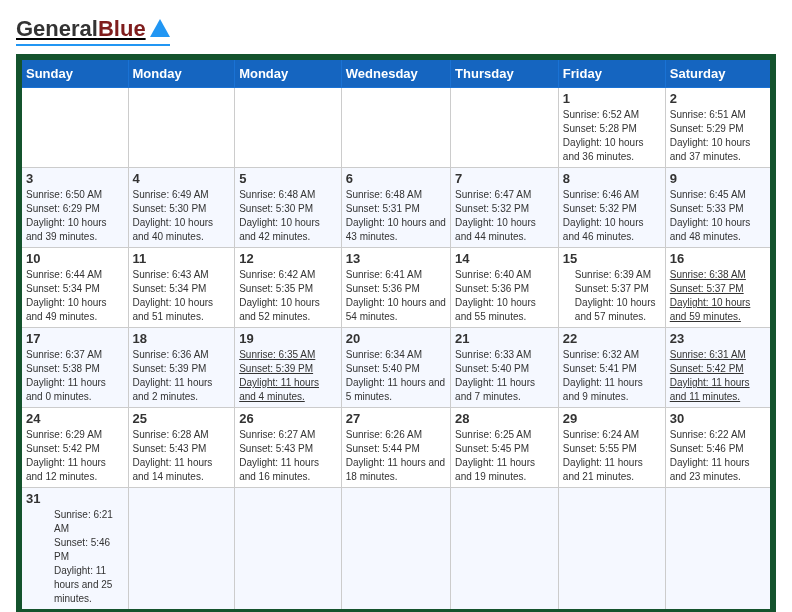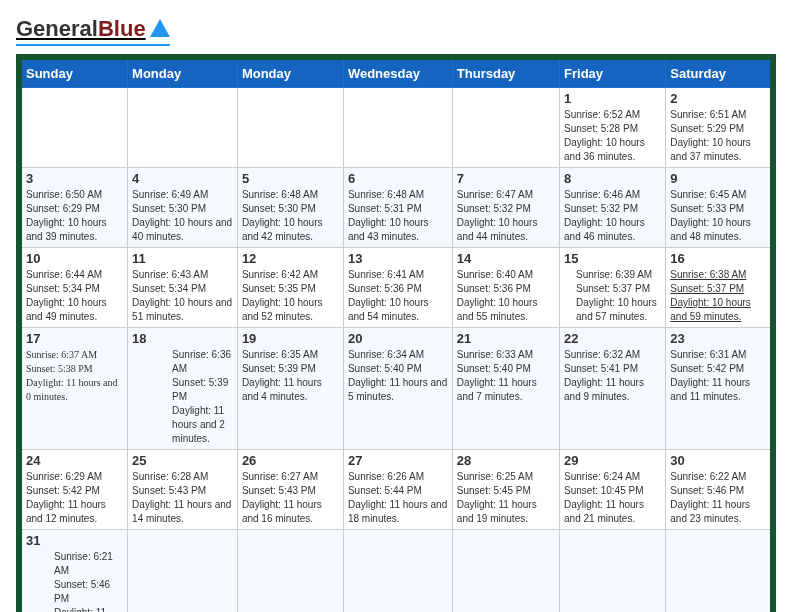--- a/index.html
+++ b/index.html
@@ -241,33 +241,33 @@
         <td>
           <span class="day-number">16</span>
           <div class="day-info" style="white-space: pre-line; text-decoration: underline;">Sunrise: 6:38 AM
 Sunset: 5:37 PM
 Daylight: 10 hours and 59 minutes.</div>
         </td>
       </tr>
       <tr>
         <td>
           <span class="day-number">17</span>
-          <div class="day-info" style="white-space: pre-line; font-family: Liberation Serif, serif;">Sunrise: 6:37 AM
+          <div class="day-info" style="white-space: pre-line;">Sunrise: 6:37 AM
 Sunset: 5:38 PM
 Daylight: 11 hours and 0 minutes.</div>
         </td>
         <td>
           <span class="day-number">18</span>
-          <div class="day-info" style="white-space: pre-line; margin-left: 40px;">Sunrise: 6:36 AM
+          <div class="day-info" style="white-space: pre-line;">Sunrise: 6:36 AM
 Sunset: 5:39 PM
 Daylight: 11 hours and 2 minutes.</div>
         </td>
         <td>
           <span class="day-number">19</span>
-          <div class="day-info" style="white-space: pre-line;">Sunrise: 6:35 AM
+          <div class="day-info" style="white-space: pre-line; text-decoration: underline;">Sunrise: 6:35 AM
 Sunset: 5:39 PM
 Daylight: 11 hours and 4 minutes.</div>
         </td>
         <td>
           <span class="day-number">20</span>
           <div class="day-info" style="white-space: pre-line;">Sunrise: 6:34 AM
 Sunset: 5:40 PM
 Daylight: 11 hours and 5 minutes.</div>
         </td>
         <td>
@@ -277,21 +277,21 @@
 Daylight: 11 hours and 7 minutes.</div>
         </td>
         <td>
           <span class="day-number">22</span>
           <div class="day-info" style="white-space: pre-line;">Sunrise: 6:32 AM
 Sunset: 5:41 PM
 Daylight: 11 hours and 9 minutes.</div>
         </td>
         <td>
           <span class="day-number">23</span>
-          <div class="day-info" style="white-space: pre-line;">Sunrise: 6:31 AM
+          <div class="day-info" style="white-space: pre-line; text-decoration: underline;">Sunrise: 6:31 AM
 Sunset: 5:42 PM
 Daylight: 11 hours and 11 minutes.</div>
         </td>
       </tr>
       <tr>
         <td>
           <span class="day-number">24</span>
           <div class="day-info" style="white-space: pre-line;">Sunrise: 6:29 AM
 Sunset: 5:42 PM
 Daylight: 11 hours and 12 minutes.</div>
@@ -316,21 +316,21 @@
         </td>
         <td>
           <span class="day-number">28</span>
           <div class="day-info" style="white-space: pre-line;">Sunrise: 6:25 AM
 Sunset: 5:45 PM
 Daylight: 11 hours and 19 minutes.</div>
         </td>
         <td>
           <span class="day-number">29</span>
           <div class="day-info" style="white-space: pre-line;">Sunrise: 6:24 AM
-Sunset: 10:45 PM
+Sunset: 5:55 PM
 Daylight: 11 hours and 21 minutes.</div>
         </td>
         <td>
           <span class="day-number">30</span>
           <div class="day-info" style="white-space: pre-line;">Sunrise: 6:22 AM
 Sunset: 5:46 PM
 Daylight: 11 hours and 23 minutes.</div>
         </td>
       </tr>
       <tr>

